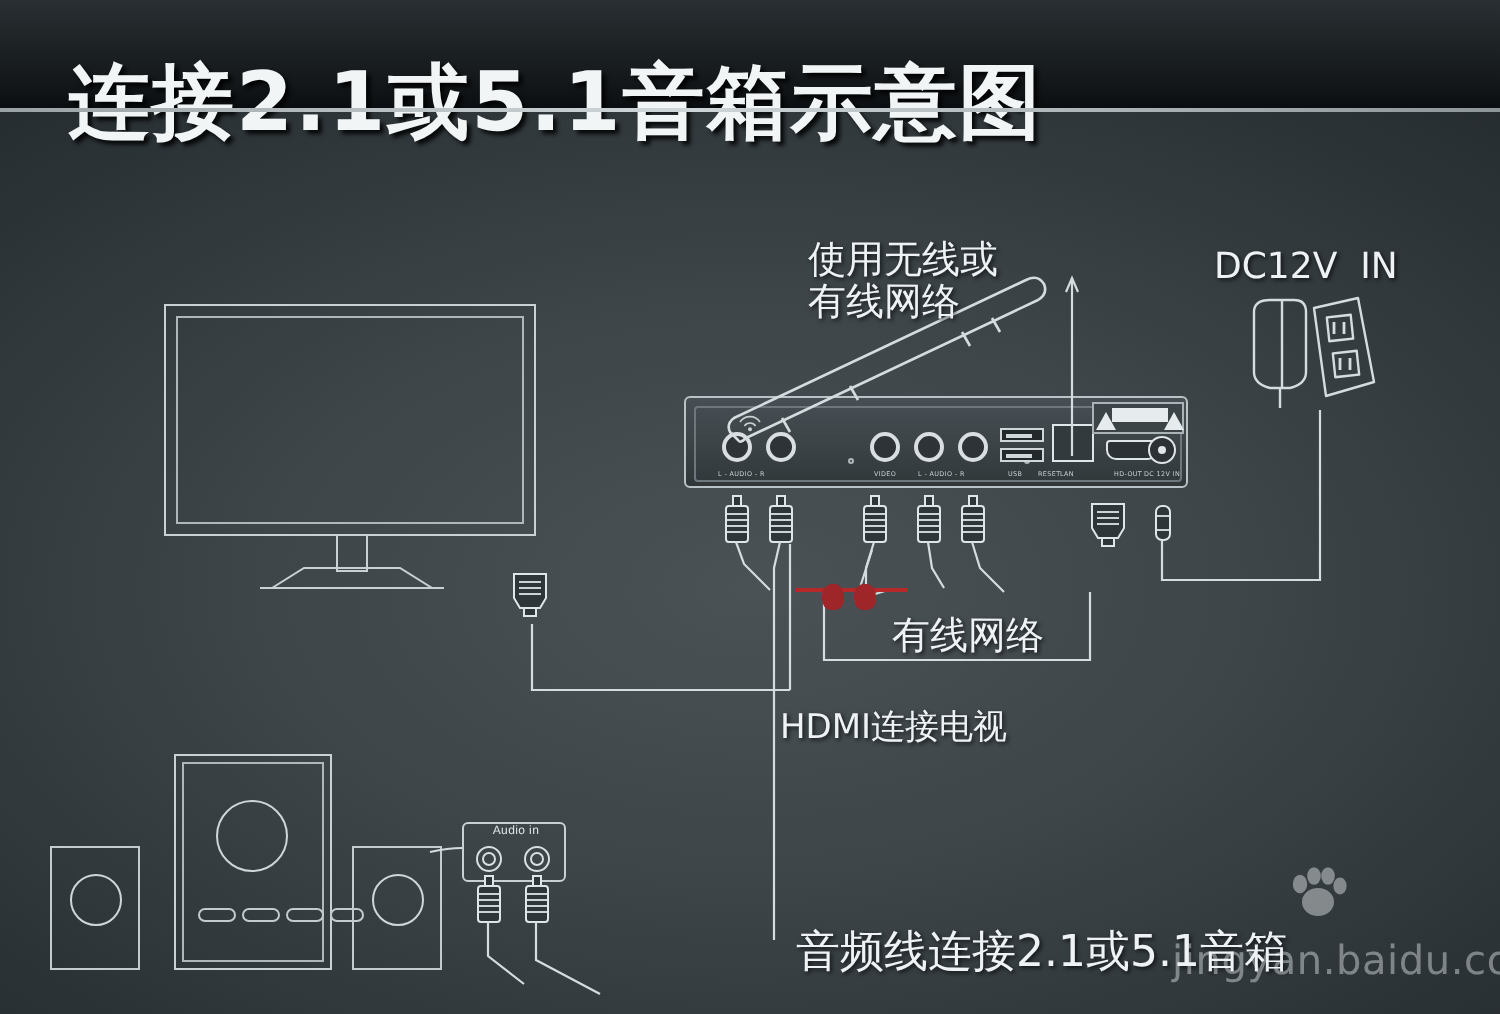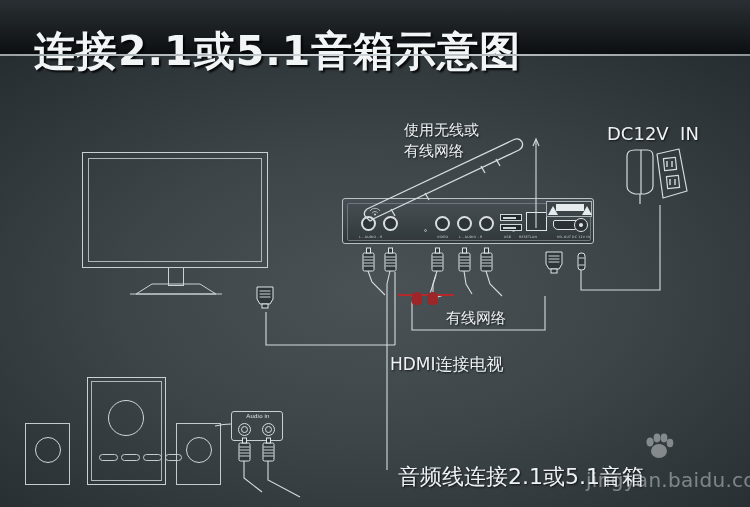--- a/index.html
+++ b/index.html
@@ -24,21 +24,21 @@
     font-size:41px;font-weight:bold;letter-spacing:1px;
     color:#f2f5f6;text-shadow:2px 2px 2px rgba(0,0,0,.85);
     font-family:"DejaVu Sans","Liberation Sans",sans-serif;
     white-space:nowrap;
     margin-top:18px;
   }
   .box{position:absolute;border:1px solid #cfd6da;box-sizing:border-box;}
   .circ{position:absolute;border:1px solid #cfd6da;border-radius:50%;box-sizing:border-box;}
   
   .callout{
-    position:absolute;color:#eef2f4;font-size:15px;line-height:21px;
+    position:absolute;color:#eef2f4;font-size:19px;line-height:21px;
     font-family:"DejaVu Sans","Liberation Sans",sans-serif;
     text-shadow:1px 1px 2px rgba(0,0,0,.7);white-space:pre;
   }
   .callout.big{font-size:16px;}
   
   #tv{position:absolute;left:82px;top:152px;width:186px;height:116px;}
   #tv .outer{left:0;top:0;width:186px;height:116px;border-color:#c9d1d5;}
   #tv .inner{left:6px;top:6px;width:174px;height:104px;border-color:#aeb7bb;}
   #tvneck{position:absolute;left:168px;top:268px;width:16px;height:18px;border:1px solid #c9d1d5;border-top:none;box-sizing:border-box;}
   

